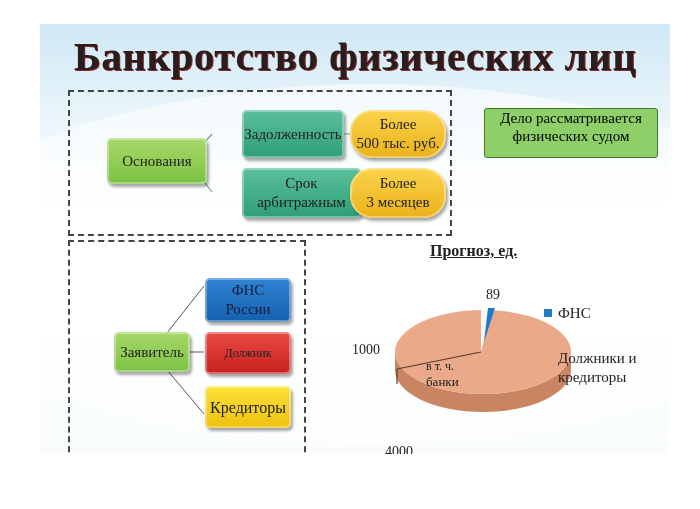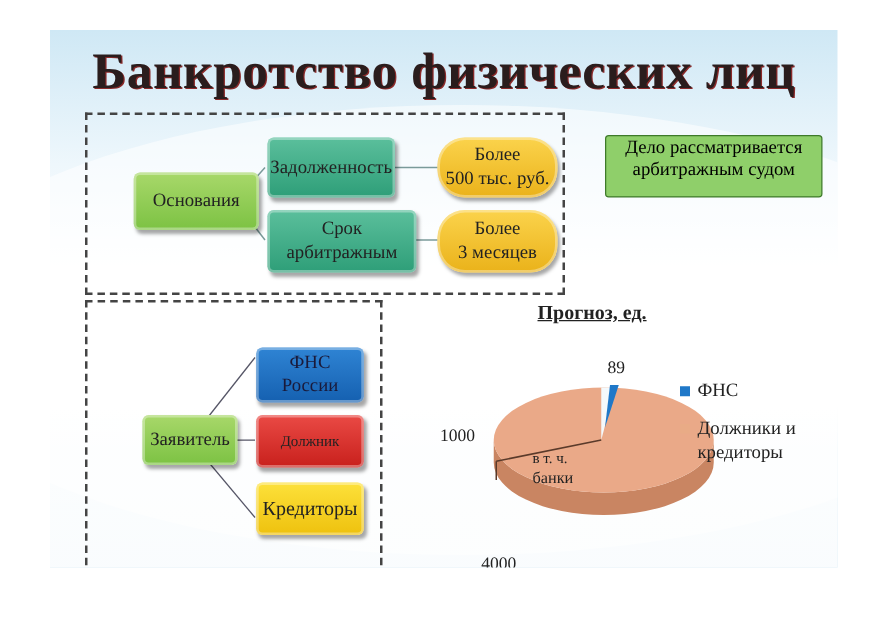--- a/index.html
+++ b/index.html
@@ -11,21 +11,21 @@
     background: radial-gradient(ellipse at center,#ffffff 55%,rgba(255,255,255,0.0) 70%); opacity:.9; }
   .arc2 { position:absolute; left:-120px; top:60px; width:900px; height:360px; border-radius:50%;
     background: rgba(255,255,255,0.55); }
   .title { position:absolute; left:0; top:8px; width:630px; text-align:center; font-weight:bold;
     font-size:41px; color:#2a1d1d; letter-spacing:0.5px; text-shadow:1px 1px 0 #8b2a2a; }
   .dash { position:absolute; border:2px dashed #444; }
   .box { position:absolute; display:flex; align-items:center; justify-content:center; text-align:center;
     border-radius:5px; font-size:15px; line-height:19px; color:#222;
     box-shadow: inset 0 0 0 2px rgba(255,255,255,0.35), 2px 3px 3px rgba(0,0,0,0.35); }
   .g-light { background: linear-gradient(180deg,#a8d86a,#7cc243); margin-left: 22px; }
-  .g-teal { background: linear-gradient(180deg,#5bbf9c,#2e9e78); }
+  .g-teal { background: linear-gradient(180deg,#5bbf9c,#2e9e78); margin-left: 28px; }
   .g-gold { background: linear-gradient(180deg,#fbd34c,#eab21a); border-radius: 22px; }
   .g-blue { background: linear-gradient(180deg,#2f84d4,#1560b0); color:#1a1a3a; }
   .g-red { background: linear-gradient(180deg,#ea4a45,#c8201c); }
   .g-yellow { background: linear-gradient(180deg,#fde13a,#eec10e); }
   .scroll { position:absolute; left:444px; top:84px; width:172px; height:48px; background:#8fcf6a;
     border:1px solid #3e7a2a; display:flex; align-items:flex-start; justify-content:center; text-align:center;
     font-size:15px; line-height:18px; color:#000000; border-radius:3px; }
   .lines { position:absolute; left:0; top:0; }
   .chart-title { position:absolute; left:390px; top:218px; font-weight:bold; font-size:16px; text-decoration:underline; color:#222; }
   .lbl { position:absolute; font-size:14px; color:#222; }
@@ -73,21 +73,21 @@
   <div class="box g-gold" style="left:310px;top:144px;width:96px;height:50px;">
     <div>
       <div>Более</div>
       <div>3 месяцев</div>
     </div>
   </div>
 
   <div class="scroll">
     <div>
       <div>Дело рассматривается</div>
-      <div>арбитражным судом</div>
+      <div>физических судом</div>
     </div>
   </div>
 
   <div class="dash" style="left:28px;top:216px;width:234px;height:218px;"></div>
   <div class="box g-light" style="left:52px;top:308px;width:76px;height:40px;">
     <span>Заявитель</span>
   </div>
   <div class="box g-blue" style="left:165px;top:254px;width:86px;height:44px;">
     <div>
       <div>ФНС</div>
@@ -118,20 +118,20 @@
   <div class="lbl" style="left:446px;top:263px;">89</div>
   <div class="lbl" style="left:312px;top:318px;">1000</div>
   <div class="lbl" style="left:345px;top:420px;">4000</div>
   <div class="lbl" style="left:386px;top:335px;font-size:12px;">в т. ч.</div>
   <div class="lbl" style="left:386px;top:350px;font-size:13px;">банки</div>
 
   <div class="legend-item" style="left:504px;top:280px;">
     <span class="sw" style="background:#1f78c8;"></span>
     <span>ФНС</span>
   </div>
-  <div class="legend-item" style="left:504px;top:310px;justify-content:flex-end;">
+  <div class="legend-item" style="left:504px;top:325px;justify-content:flex-end;">
     <span class="sw" style="background:#e9ab86;"></span>
     <div>
       <div>Должники и</div>
       <div>кредиторы</div>
     </div>
   </div>
 </div>
 
 </body></html>

